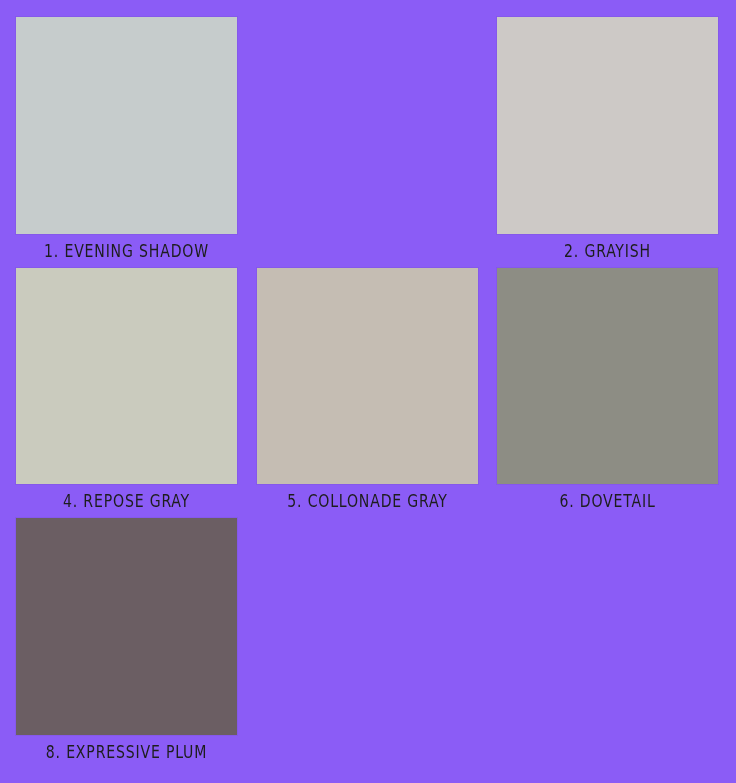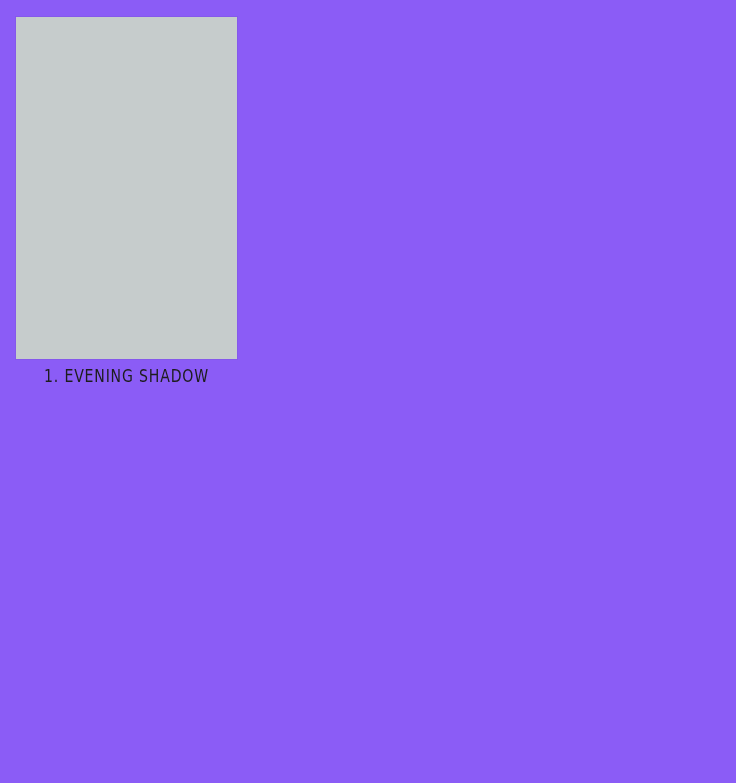--- a/index.html
+++ b/index.html
@@ -68,25 +68,51 @@
 
 <div class="palette-board" style="background-color: #8b5cf6;">
 
   <div class="palette-row row-1">
 
     <div class="swatch-cell">
       <div class="swatch-chip" style="background-color: rgb(198, 204, 204);"></div>
       <div class="swatch-label" style="color: rgb(29, 29, 29);">1. EVENING SHADOW</div>
     </div>
 
+    <div class="swatch-cell">
+      <div class="swatch-chip" style="background-color: rgb(205, 201, 198);"></div>
+      <div class="swatch-label" style="color: rgb(29, 29, 29);">2. GRAYISH</div>
+    </div>
 
 
   </div>
 
+  <div class="palette-row row-2">
+
+    <div class="swatch-cell">
+      <div class="swatch-chip" style="background-color: rgb(202, 203, 190);"></div>
+      <div class="swatch-label" style="color: rgb(29, 29, 29);">4. REPOSE GRAY</div>
+    </div>
+
+    <div class="swatch-cell">
+      <div class="swatch-chip" style="background-color: rgb(197, 189, 179);"></div>
+      <div class="swatch-label" style="color: rgb(29, 29, 29);">5. COLLONADE GRAY</div>
+    </div>
+
+    <div class="swatch-cell">
+      <div class="swatch-chip" style="background-color: rgb(141, 141, 132);"></div>
+      <div class="swatch-label" style="color: rgb(29, 29, 29);">6. DOVETAIL</div>
+    </div>
+
+  </div>
 
   <div class="palette-row row-3">
 
 
+    <div class="swatch-cell">
+      <div class="swatch-chip" style="background-color: rgb(107, 94, 99);"></div>
+      <div class="swatch-label" style="color: rgb(29, 29, 29);">8. EXPRESSIVE PLUM</div>
+    </div>
 
 
   </div>
 
 </div>
 
 </body></html>

